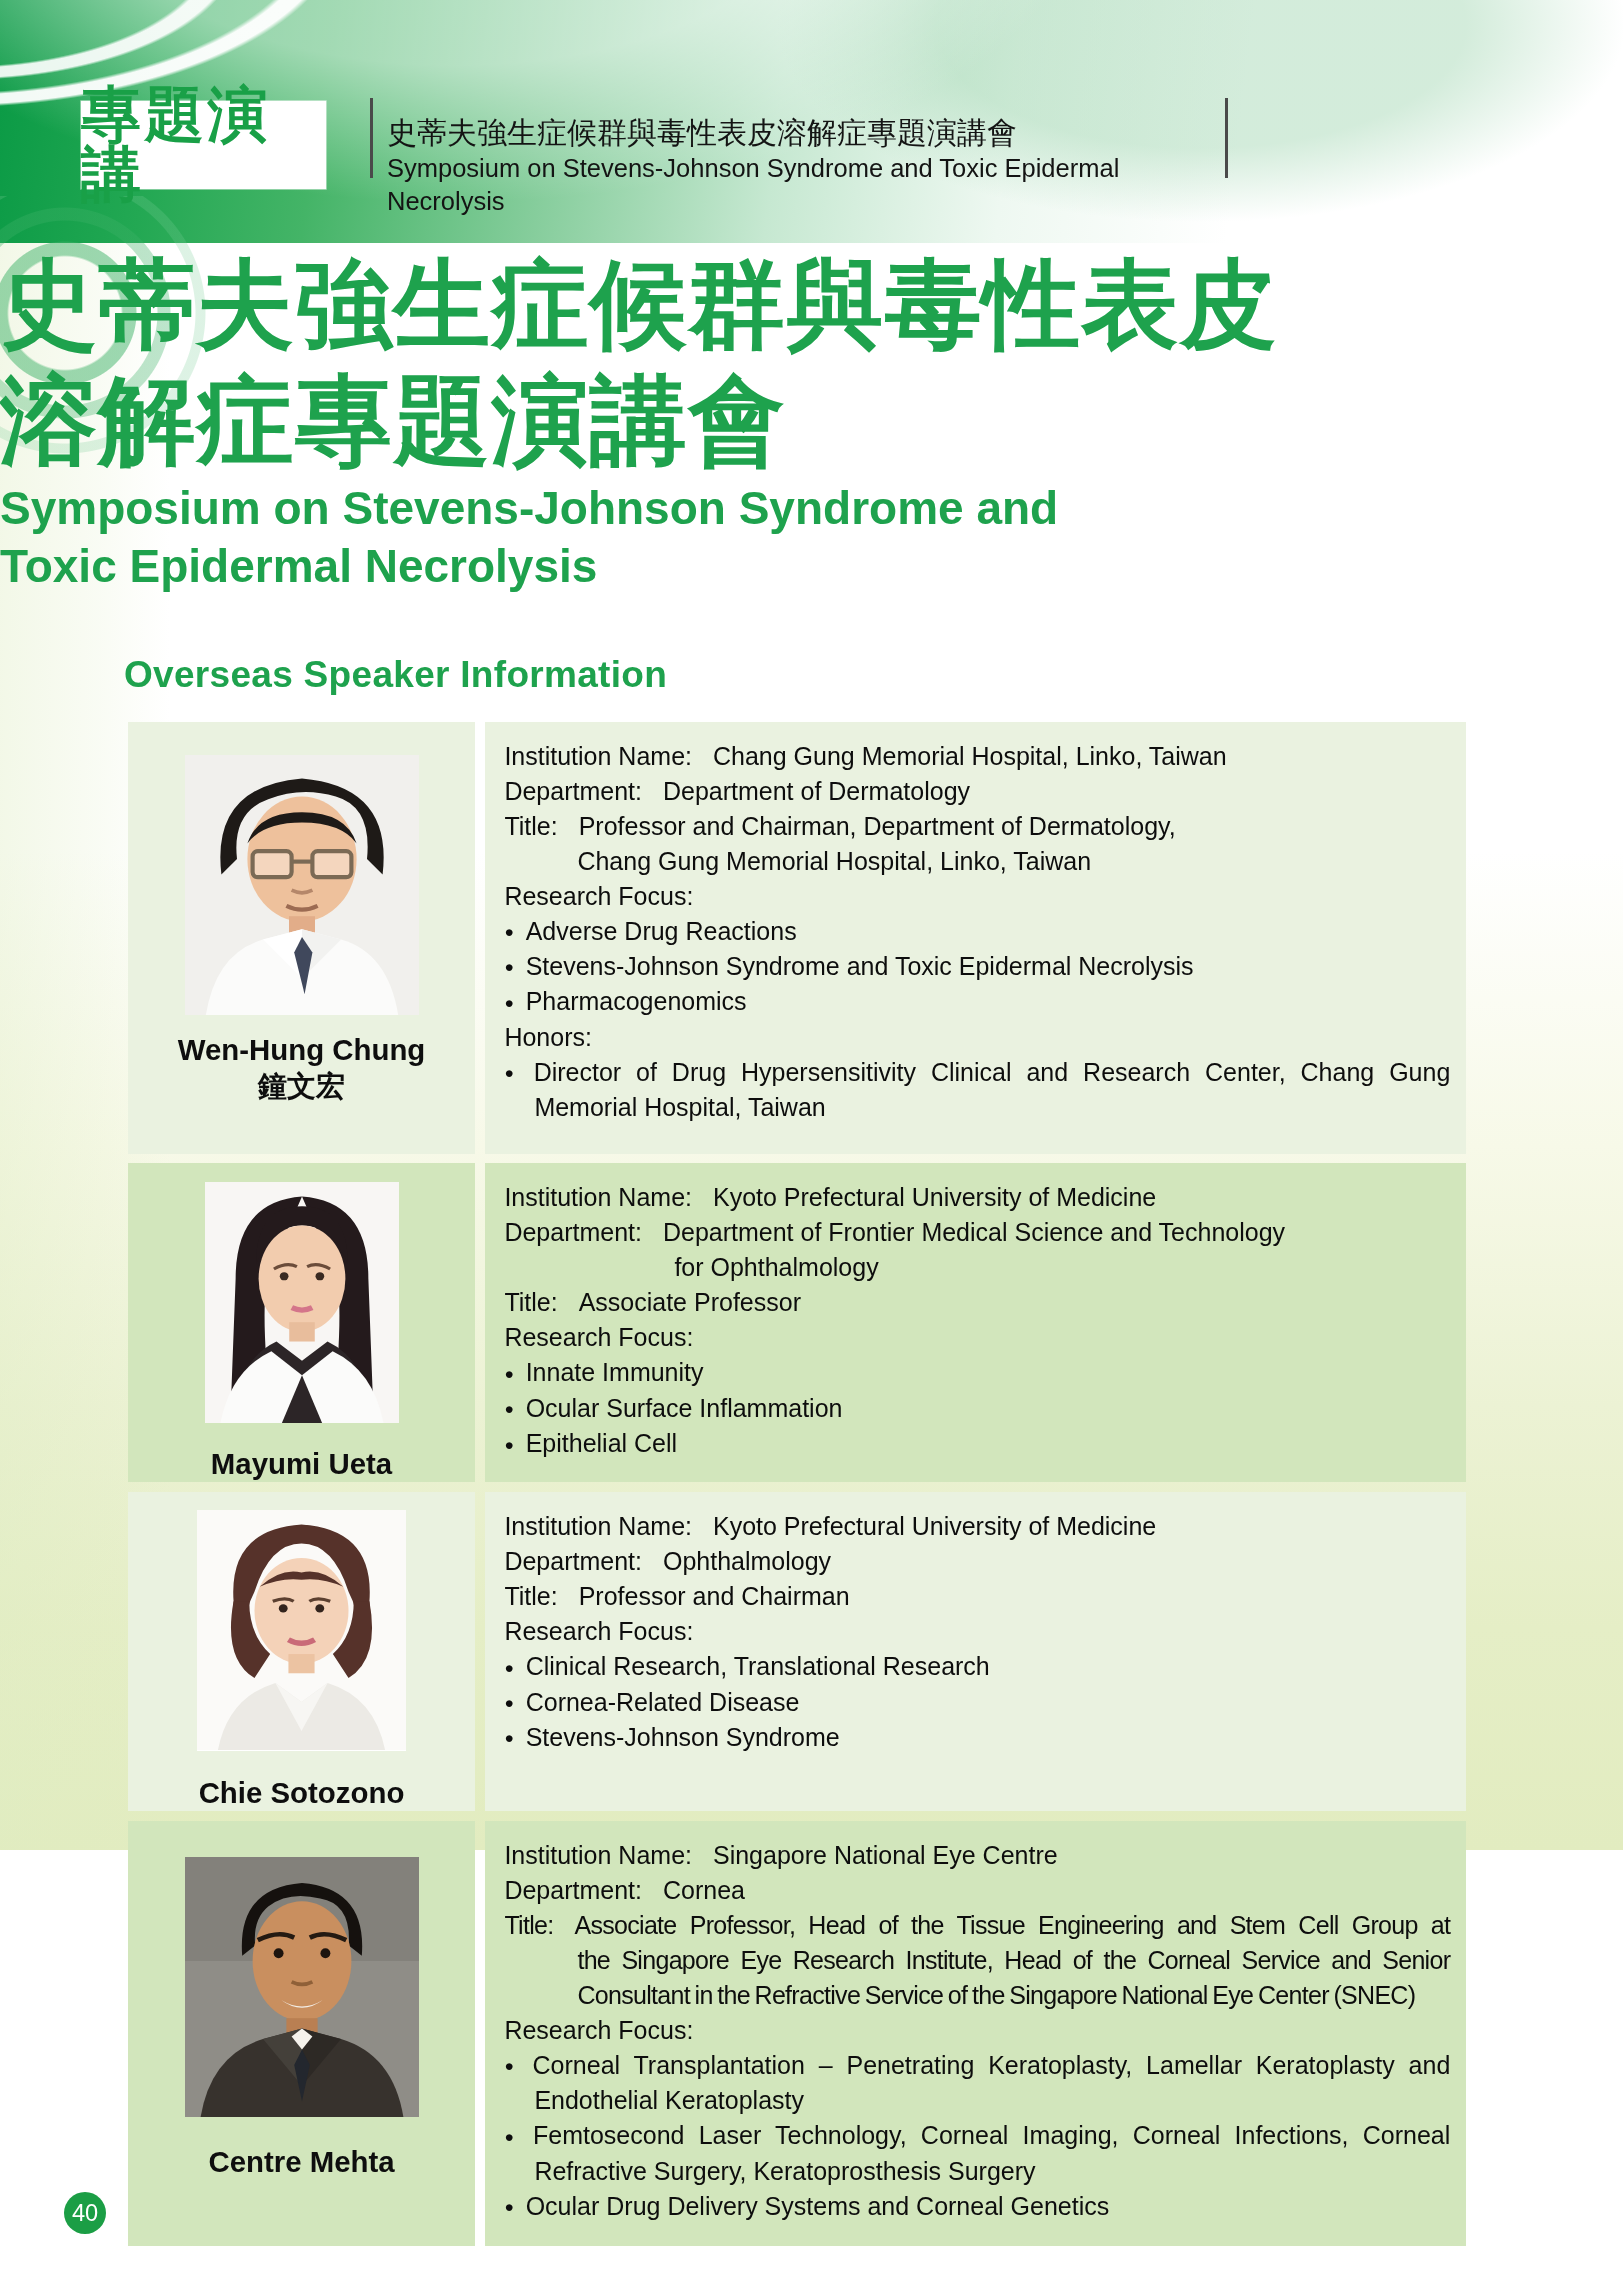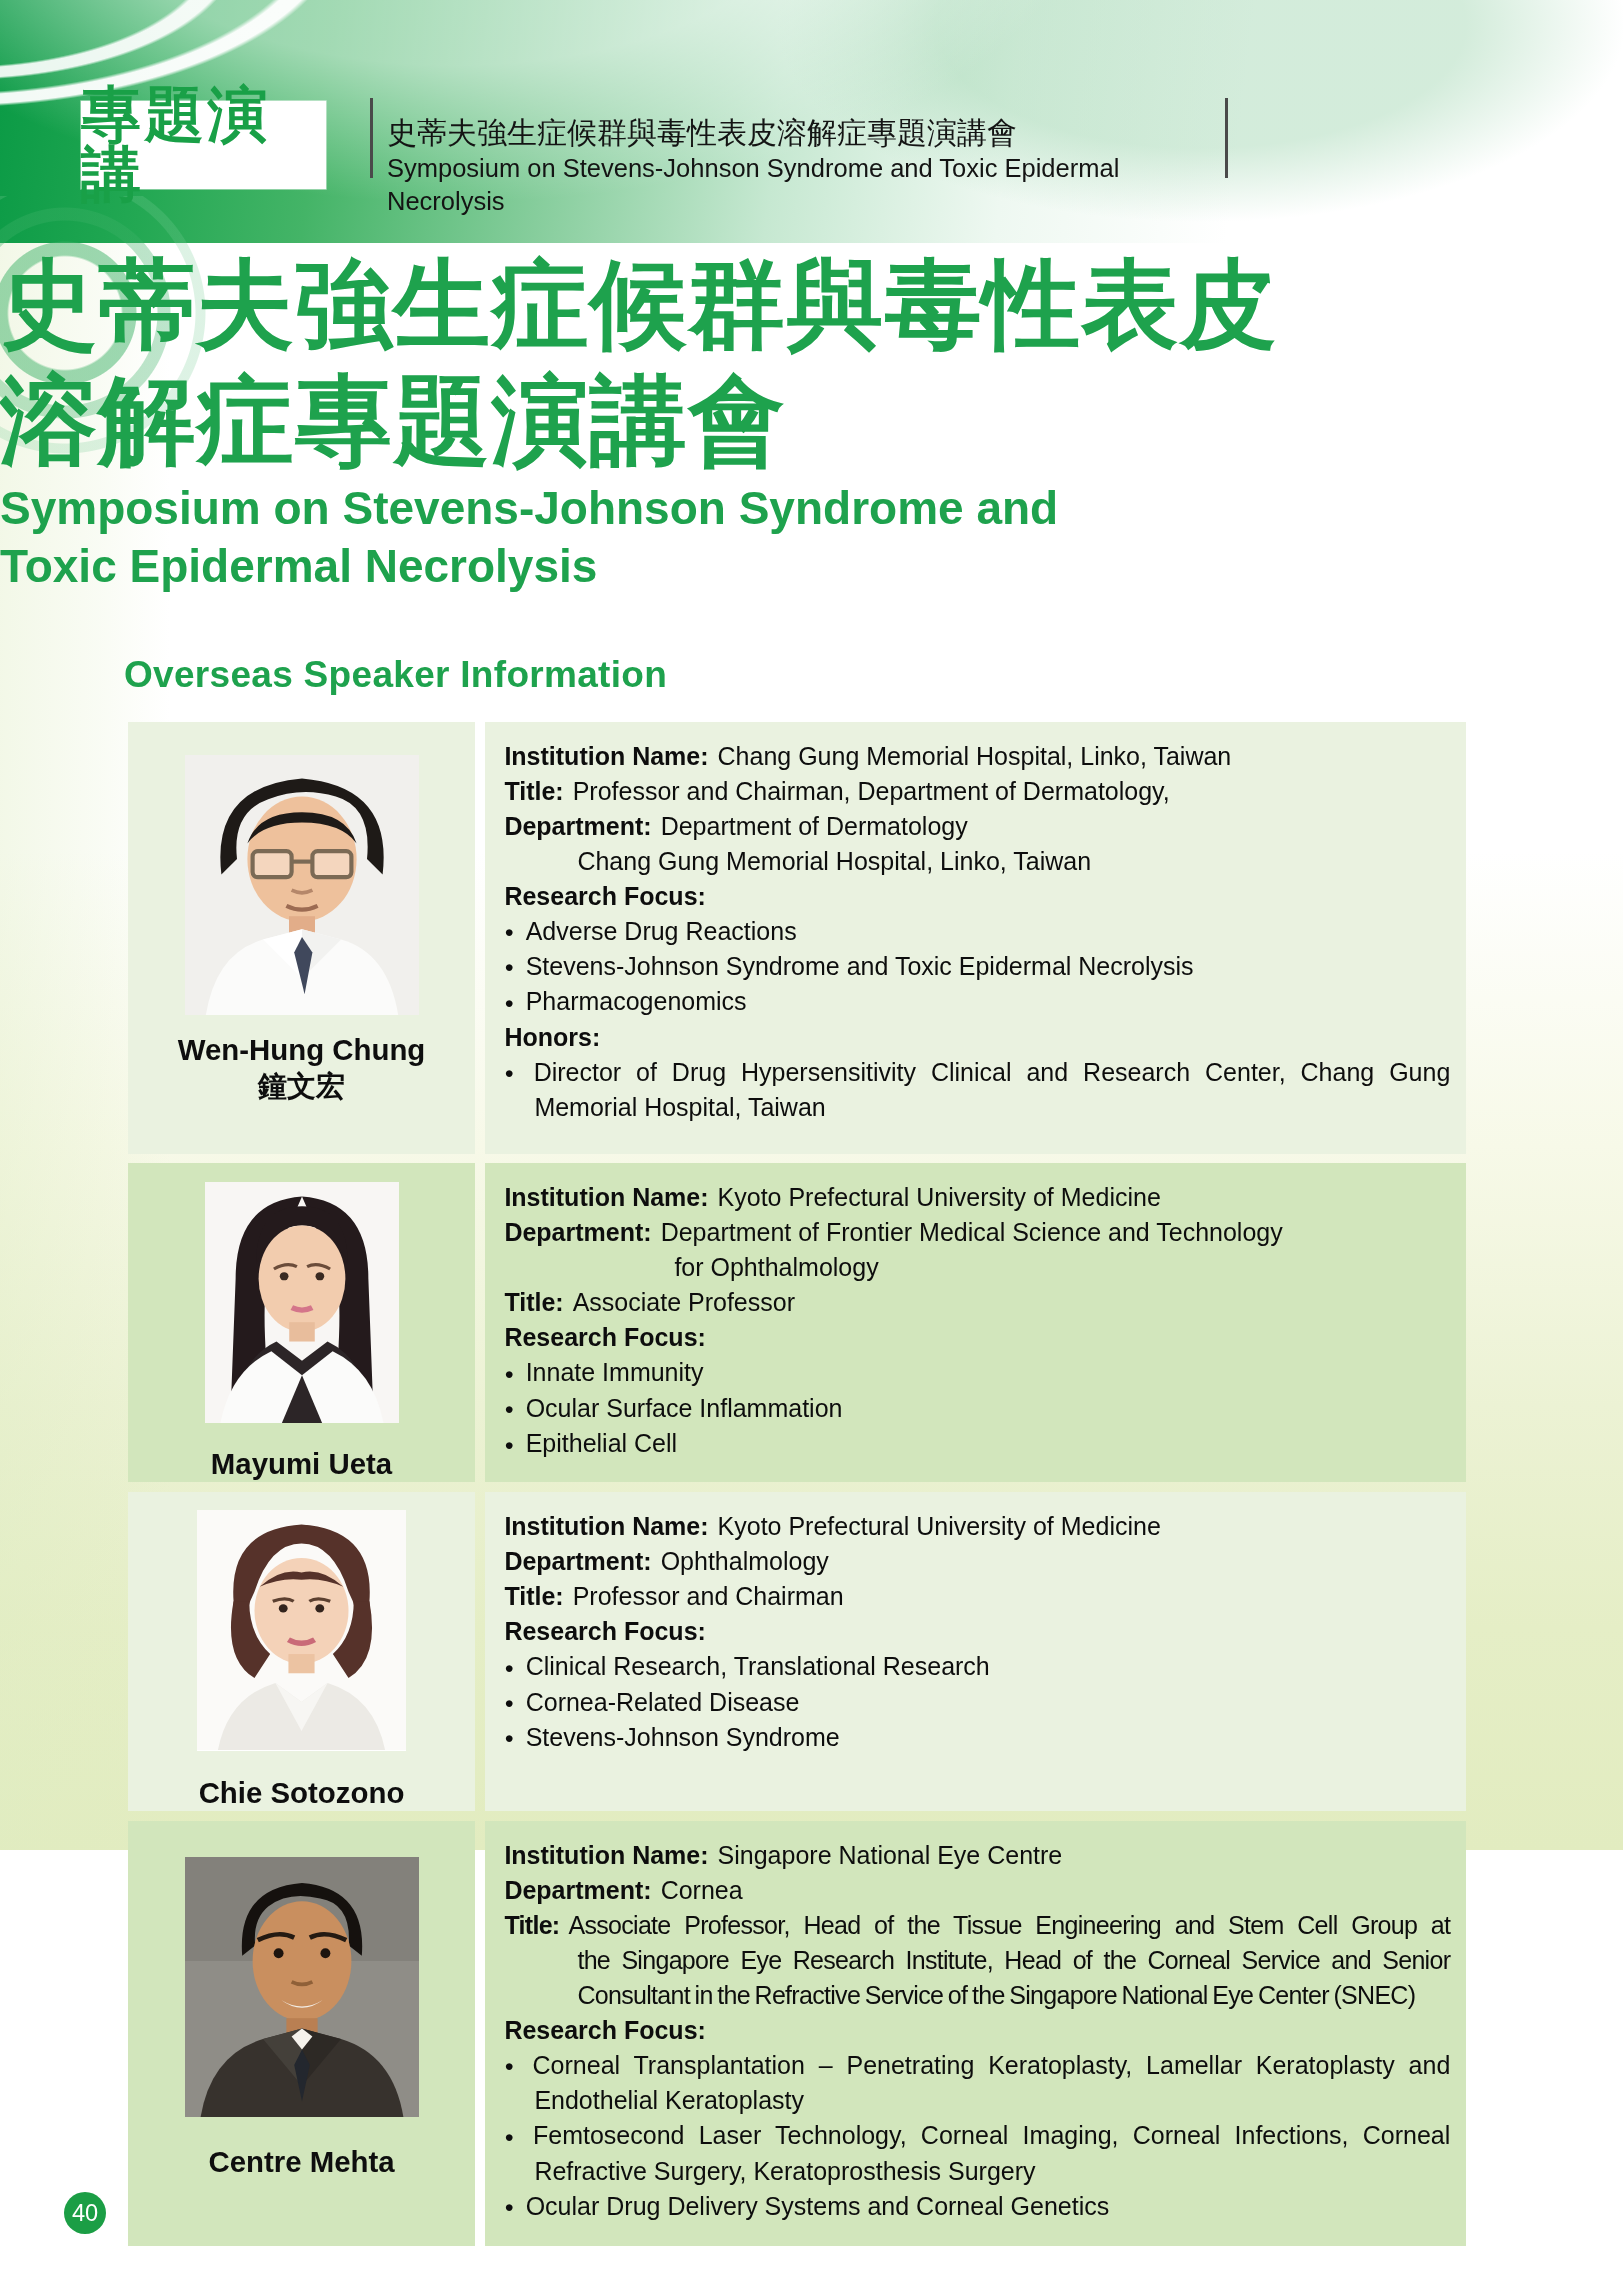--- a/index.html
+++ b/index.html
@@ -85,21 +85,21 @@
   .speaker-name{
     font-size:29.4px;font-weight:700;color:#0e0e0e;text-align:center;line-height:37px;
   }
   .r1 .speaker-name.en{margin-top:16px;}
   .r2 .speaker-name.en{margin-top:22px;}
   .r3 .speaker-name.en{margin-top:23.6px;}
   .r4 .speaker-name.en{margin-top:26px;}
   .speaker-name.zh{margin-top:0px;font-size:29px;}
 
   .line{font-size:25px;line-height:35px;color:#0d0d0d;}
-  .line .lbl{font-weight:700;margin-right:9px;}
+  .line .lbl{font-weight:400;margin-right:21px;}
   .line.bullet::before{
     content:"●";font-size:15.7px;vertical-align:2.6px;margin-right:11.8px;
   }
   .ind-sm{padding-left:30px;}
   .ind-md{padding-left:73px;}
   .ind-lg{padding-left:170px;}
   .stretch{text-align:justify;text-align-last:justify;}
   .tight{letter-spacing:-0.7px;word-spacing:-1.6px;}
 
   
@@ -158,22 +158,22 @@
               <path d="M30,71 L45,86 L45,67 Z" fill="#ffffff"></path>
               <path d="M60,71 L45,86 L45,67 Z" fill="#f2f2f0"></path>
               <path d="M45,70 L49,76 L46,92 L42,76 Z" fill="#40485c"></path>
             </svg>
           </div>
           <div class="speaker-name en">Wen-Hung Chung</div>
           <div class="speaker-name zh">鐘文宏</div>
         </div>
         <div class="info-cell">
             <div class="line"><span class="lbl">Institution Name:</span><span class="txt">Chang Gung Memorial Hospital, Linko, Taiwan</span></div>
+            <div class="line"><span class="lbl">Department:</span><span class="txt">Department of Dermatology</span></div>
             <div class="line"><span class="lbl">Title:</span><span class="txt">Professor and Chairman, Department of Dermatology,</span></div>
-            <div class="line"><span class="lbl">Department:</span><span class="txt">Department of Dermatology</span></div>
             <div class="line ind-md"><span class="txt">Chang Gung Memorial Hospital, Linko, Taiwan</span></div>
             <div class="line"><span class="lbl">Research Focus:</span></div>
             <div class="line bullet"><span class="txt">Adverse Drug Reactions</span></div>
             <div class="line bullet"><span class="txt">Stevens-Johnson Syndrome and Toxic Epidermal Necrolysis</span></div>
             <div class="line bullet"><span class="txt">Pharmacogenomics</span></div>
             <div class="line"><span class="lbl">Honors:</span></div>
             <div class="line bullet stretch"><span class="txt">Director of Drug Hypersensitivity Clinical and Research Center, Chang Gung</span></div>
             <div class="line ind-sm"><span class="txt">Memorial Hospital, Taiwan</span></div>
           </div>
       </div>

